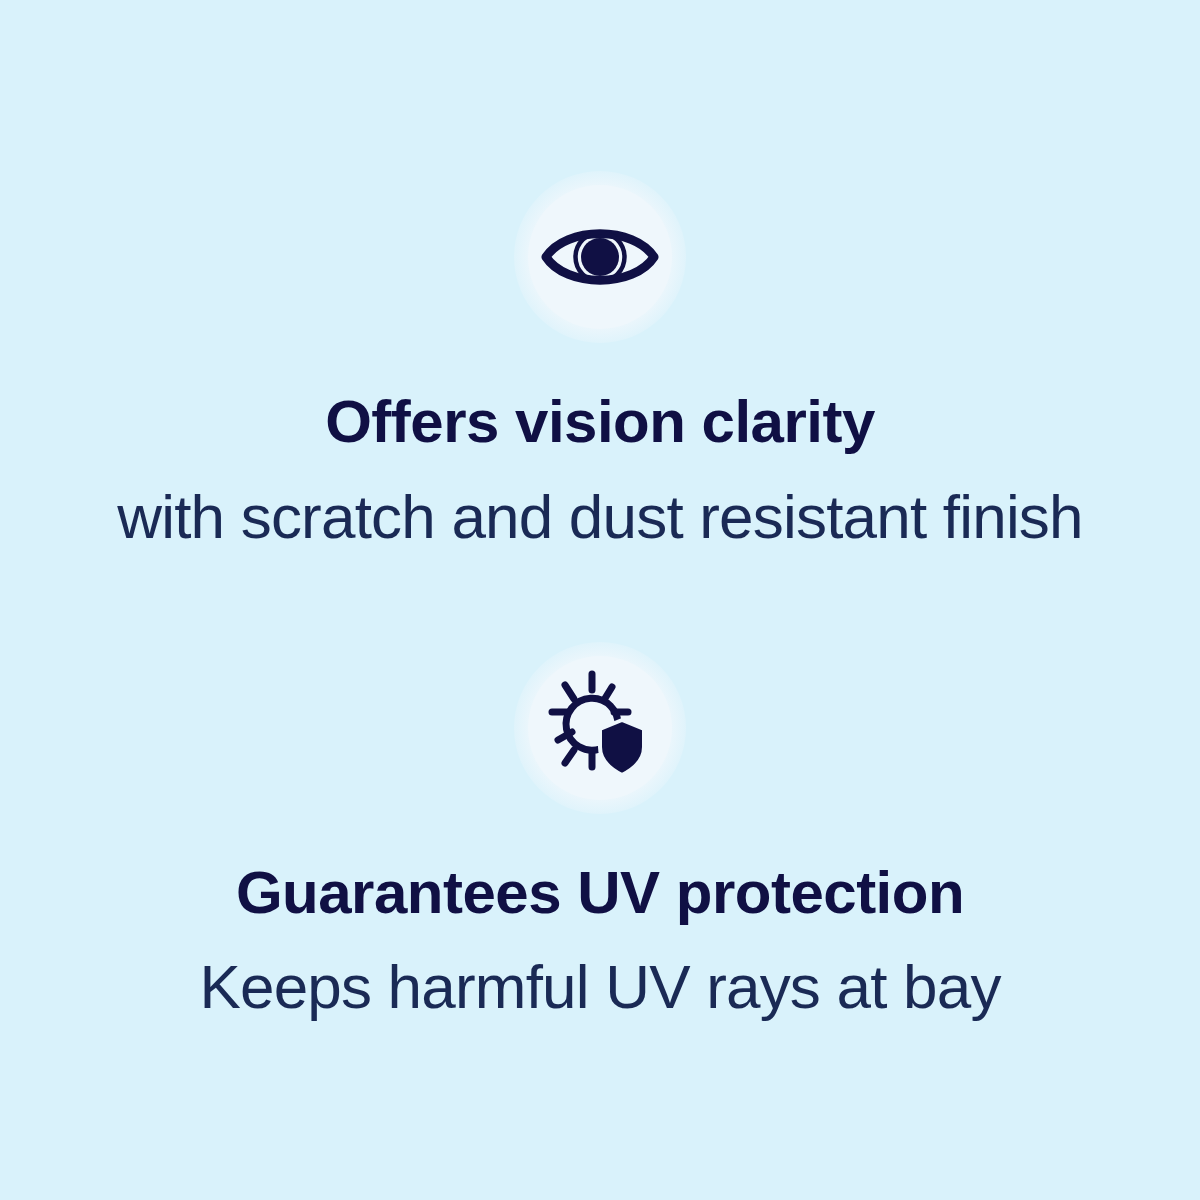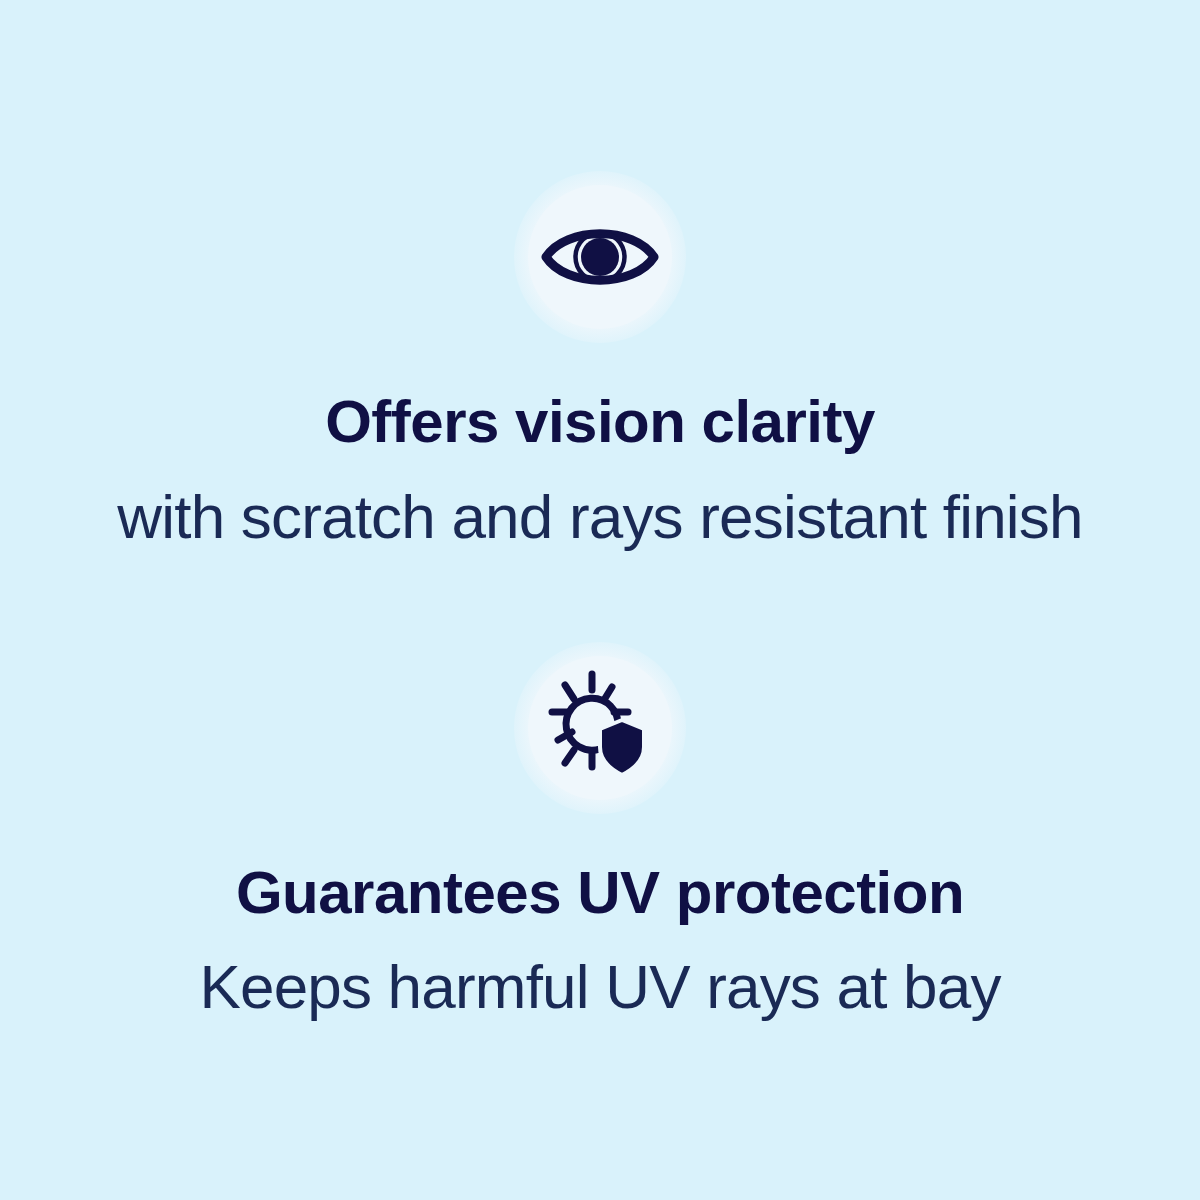--- a/index.html
+++ b/index.html
@@ -102,21 +102,21 @@
         <path d="M10 64 C30 33, 98 33, 118 64 C98 95, 30 95, 10 64 Z" fill="none" stroke="#101044" stroke-width="9" stroke-linejoin="round" stroke-linecap="round"></path>
 
         <circle cx="64" cy="64" r="24.5" fill="none" stroke="#101044" stroke-width="4.5"></circle>
 
         <circle cx="64" cy="64" r="19" fill="#101044"></circle>
       </svg>
     </div>
 
     <h2 class="feature-title">Offers vision clarity</h2>
 
-    <p class="feature-subtitle">with scratch and rays resistant finish</p>
+    <p class="feature-subtitle">with scratch and dust resistant finish</p>
   </section>
 
   <section class="feature feature-uv">
 
     <div class="icon-badge">
       <svg width="120" height="120" viewBox="0 0 120 120" aria-hidden="true">
         <g stroke="#101044" stroke-width="7" stroke-linecap="round" fill="none">
 
           <line x1="52" y1="6" x2="52" y2="22"></line>
           <line x1="25" y1="17" x2="34" y2="31"></line>

